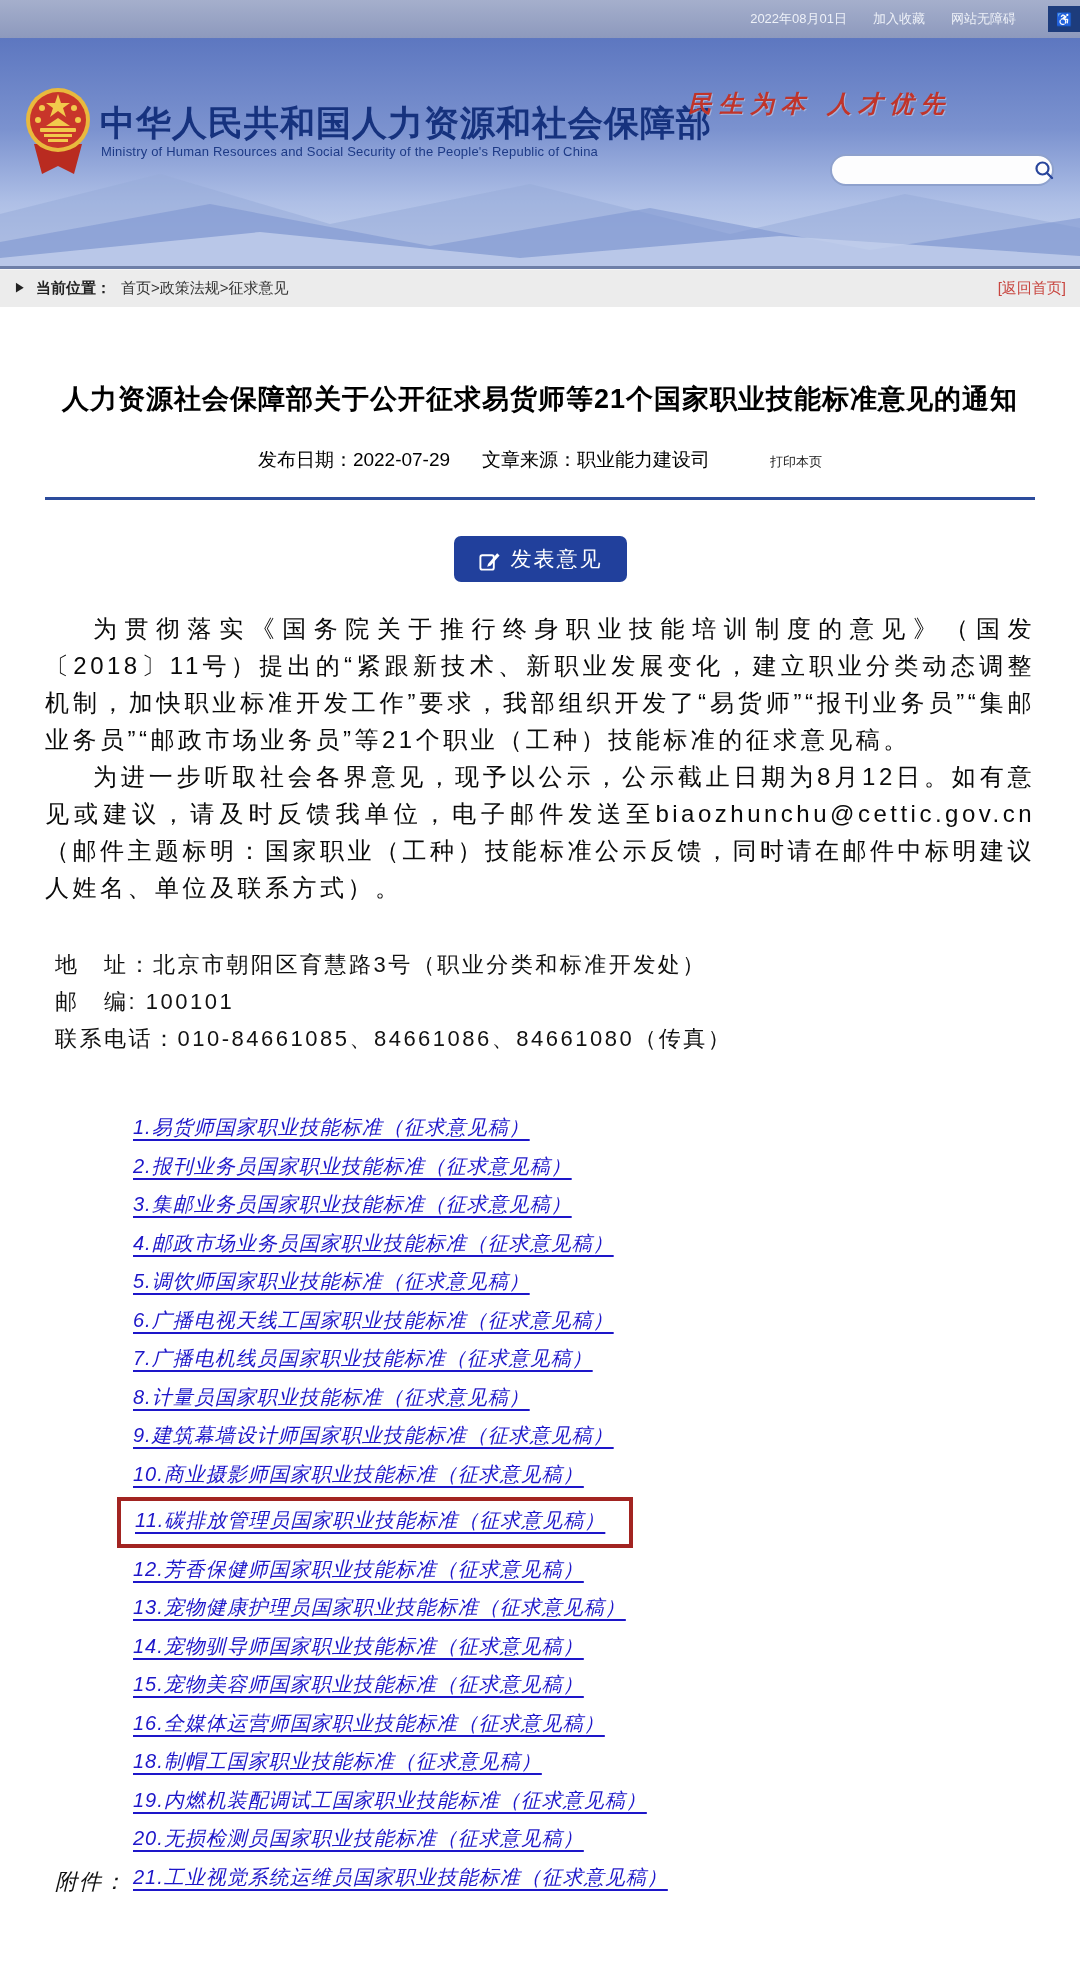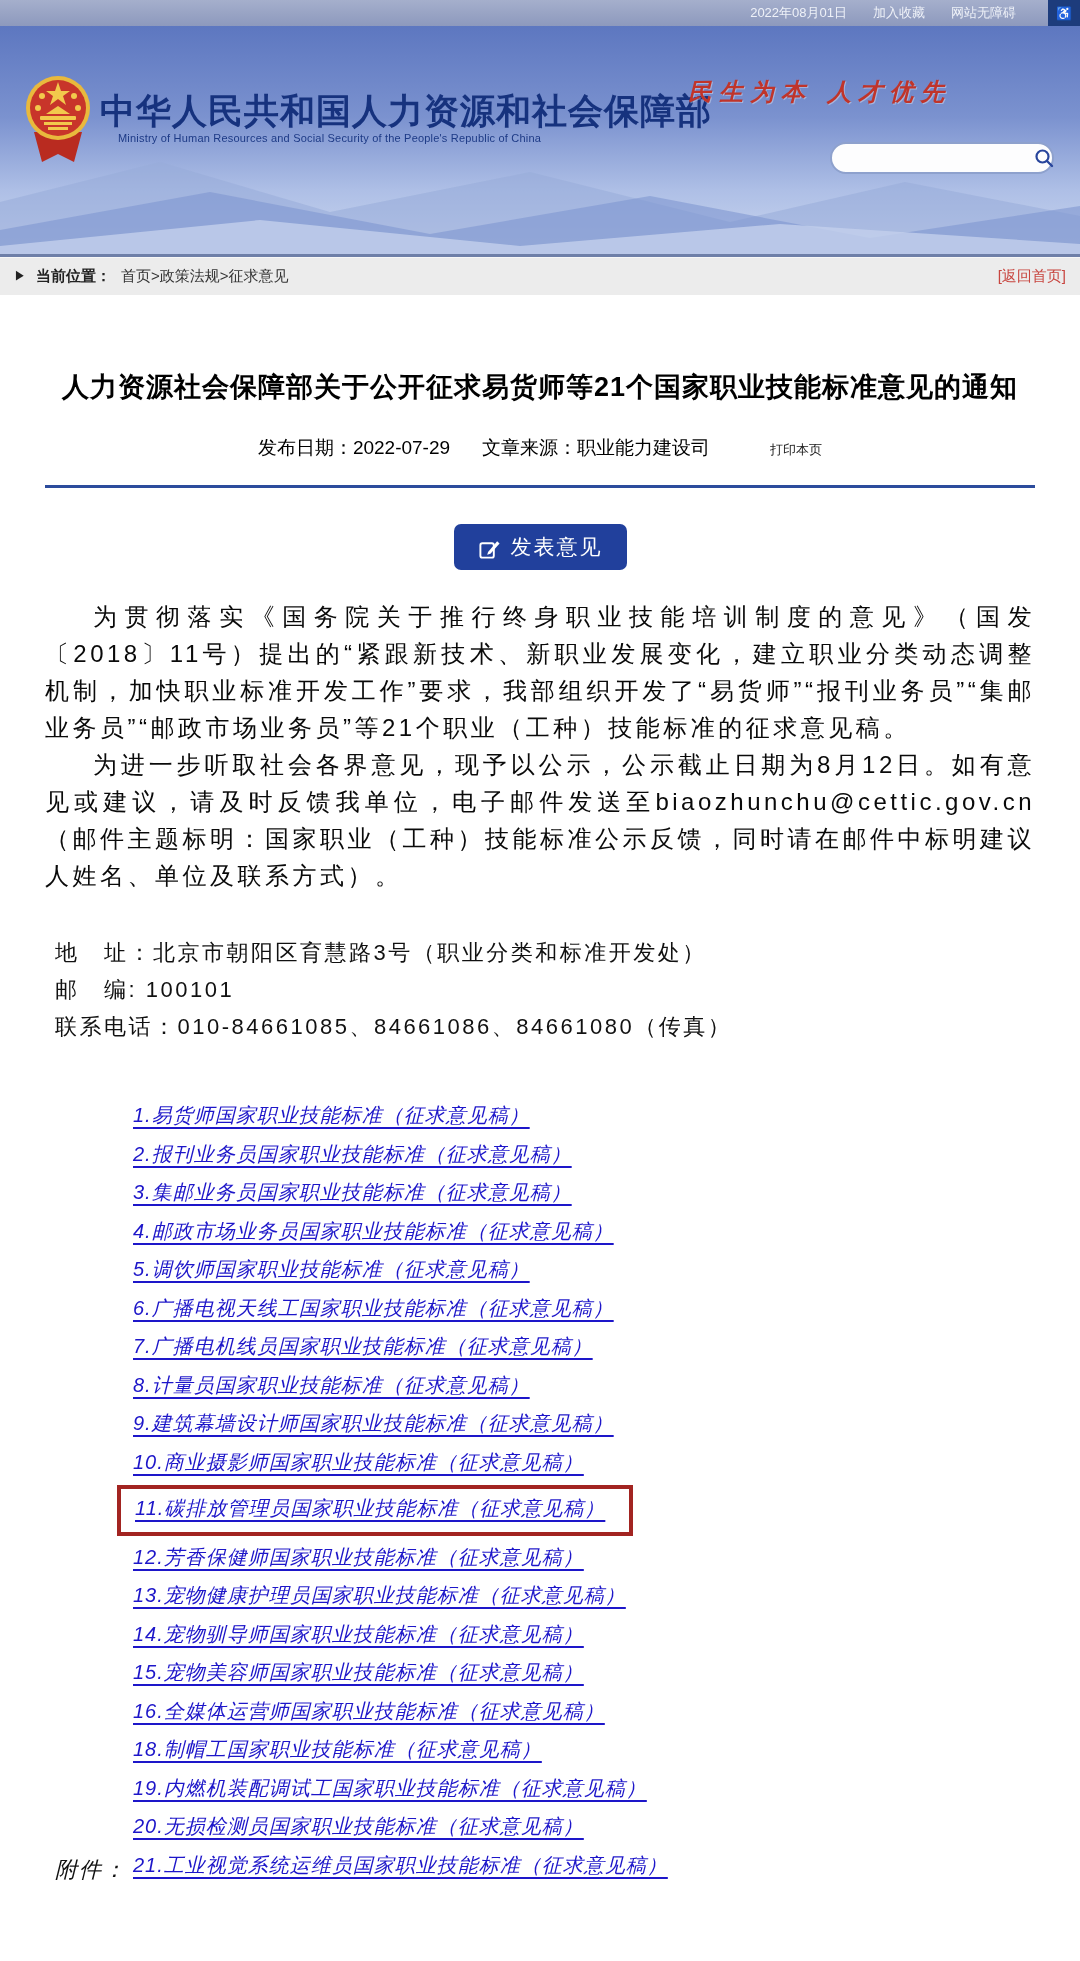--- a/index.html
+++ b/index.html
@@ -2,42 +2,42 @@
 <html lang="zh"><head>
 <meta charset="utf-8">
 <style>
   html,body{margin:0;padding:0;}
   body{
     width:1080px;height:1961px;position:relative;background:#ffffff;
     font-family:"Liberation Sans",sans-serif;color:#111;overflow:hidden;
   }
   
   .topbar{
-    height:26px;background:linear-gradient(180deg,#a5afcc,#8d99bd);
+    height:38px;background:linear-gradient(180deg,#a5afcc,#8d99bd);
     display:flex;align-items:center;justify-content:flex-end;gap:26px;
     color:#eef1f8;font-size:13px;
   }
   .topbar .a11y-box{
     width:32px;height:26px;background:#1d3c7c;margin-left:6px;
     display:flex;align-items:center;justify-content:center;color:#fff;font-size:13px;
   }
   
   .banner{
     position:relative;height:228px;
     background:linear-gradient(180deg,#5d77c0 0%,#7b92cf 40%,#aebfe6 72%,#ccd7ef 100%);
     border-bottom:3px solid #6e7fa8;overflow:hidden;
   }
   .mountains{position:absolute;left:0;bottom:0;width:1080px;height:120px;}
   .emblem{position:absolute;left:24px;top:44px;}
   .ministry-cn{
     position:absolute;left:100px;top:62px;font-size:35px;font-weight:bold;
     color:#16327e;letter-spacing:1px;white-space:nowrap;
   }
   .ministry-en{
-    position:absolute;left:118px;top:106px;font-size:11px;color:#1d3a86;
+    position:absolute;left:101px;top:106px;font-size:13px;color:#1d3a86;
     letter-spacing:0.2px;white-space:nowrap;
   }
   .slogan{
     position:absolute;left:648px;top:50px;font-size:24px;font-weight:bold;font-style:italic;
     color:#c0342a;font-family:"DejaVu Serif",serif;letter-spacing:7px;white-space:nowrap;
     text-shadow:1px 1px 0 rgba(255,255,255,0.35);
     margin-left:40px;
   }
   .searchbox{
     position:absolute;left:830px;top:116px;width:220px;height:28px;

